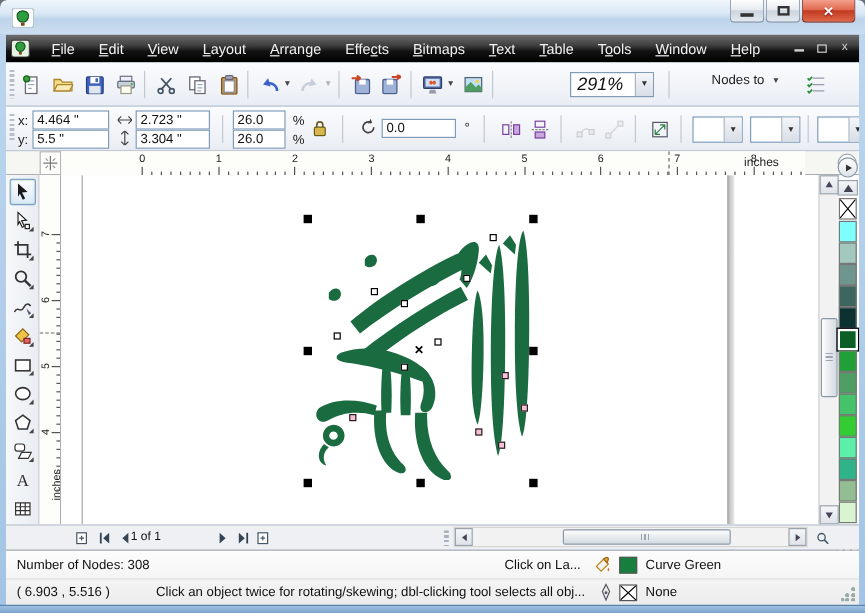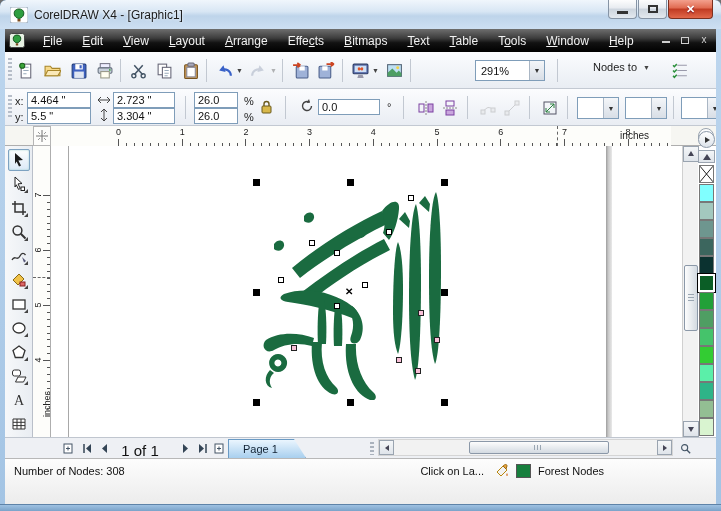--- a/index.html
+++ b/index.html
@@ -38,21 +38,21 @@
   #toolbar { top:52px; height:37px; }
   #propbar { top:89px; height:37px; }
   .grip { position:absolute; left:3px; top:6px; bottom:6px; width:4px;
     background:repeating-linear-gradient(180deg,#b7bec9 0 2px,transparent 2px 4px); }
   .tbtn { position:absolute; top:7px; width:22px; height:23px; display:flex; align-items:center; justify-content:center; border:1px solid transparent; border-radius:2px; }
   .tbtn svg { width:17px; height:17px; }
   .tbtn.disabled { opacity:.38; }
   .tsep { position:absolute; top:7px; width:1px; height:23px; background:#c2c8d1; }
   .ddarr { position:absolute; top:15px; font-size:7px; color:#444; }
   .combo { position:absolute; background:#fff; border:1px solid #7f9db9; display:flex; align-items:center; }
-  .combo .cval { flex:1; font-size:11px; padding-left:5px; color:#111; }
+  .combo .cval { flex:1; font-size:15px; padding-left:5px; color:#111;font-style:italic; }
   .combo .cbtn { width:15px; height:100%; display:flex; align-items:center; justify-content:center;
     background:linear-gradient(180deg,#f4f6f9,#d8dee6); border-left:1px solid #aab6c4; font-size:7px; color:#333; }
   #snapto { position:absolute; left:588px; top:9px; display:flex; align-items:center; gap:6px; font-size:11px; color:#222; }
   
   .pfield { position:absolute; background:#fff; border:1px solid #7f9db9; font-size:11px; color:#111; padding:0 3px; height:16px; line-height:14px; }
   .plabel { position:absolute; font-size:11px; color:#222; }
   .picon { position:absolute; }
   .pbtn { position:absolute; width:21px; height:22px; top:8px; display:flex; align-items:center; justify-content:center; border:1px solid transparent; }
   .pbtn svg { width:16px; height:16px; }
   .pbtn.disabled { opacity:.35; }
@@ -97,21 +97,21 @@
   #pal-fly { position:absolute; left:0; top:3px; width:17px; height:17px; border-radius:50%; border:1px solid #8b98a8; background:linear-gradient(180deg,#fff,#dde3ea); display:flex; align-items:center; justify-content:center; }
   .pal-arr { position:absolute; left:0; width:17px; height:13px; background:linear-gradient(180deg,#f4f6f8,#dfe4ea); border:1px solid #9aa4b0; display:flex; align-items:center; justify-content:center; }
   .swatch { position:absolute; left:1px; width:15px; height:18px; border:1px solid #777; }
   .swatch.none { background:#fff; }
   .swatch.none svg { width:100%; height:100%; }
   .swatch.selected { border:2px solid #fff; outline:1px solid #000; left:0; width:17px; }
   
   #navrow { position:absolute; left:5px; top:437px; width:711px; height:21px; background:#eef0f4; border-top:1px solid #c0c6cf; }
   .navbtn { position:absolute; top:2px; width:16px; height:16px; display:flex; align-items:center; justify-content:center; }
   .navbtn svg { width:11px; height:11px; }
-  #pageind { position:absolute; left:104px; top:4px; width:62px; text-align:center; font-size:15px; color:#111; }
+  #pageind { position:absolute; left:104px; top:4px; width:62px; text-align:left; font-size:10px; color:#111; }
   #pagetab { position:absolute; left:223px; top:1px; width:78px; height:19px;
     background:linear-gradient(180deg,#eaf5fe,#a8cfee); border:1px solid #6a9ac4; border-bottom:none;
     clip-path:polygon(0 0, calc(100% - 12px) 0, 100% 100%, 0 100%);
     font-size:11px; color:#123; display:flex; align-items:center; padding-left:14px; }
   #navsplit { position:absolute; left:365px; top:4px; width:4px; height:13px;
     background:repeating-linear-gradient(180deg,#aab2bd 0 2px,transparent 2px 4px); }
   #hscroll { position:absolute; left:373px; top:1px; width:295px; height:17px; background:#f2f2f2; border:1px solid #d5d5d5; }
   #hthumb { position:absolute; left:90px; top:1px; width:140px; height:13px; background:linear-gradient(180deg,#fdfdfd,#d3dae1); border:1px solid #8b98a8; border-radius:2px; }
   #hthumb::after { content:""; position:absolute; top:3px; bottom:3px; left:64px; width:9px;
      background:repeating-linear-gradient(90deg,#9aa6b2 0 1px,transparent 1px 3px); }
@@ -141,21 +141,20 @@
 <body>
 
 <div id="win">
 
   <div id="titlebar">
     <svg class="appicon" viewBox="0 0 18 16">
       <rect x="0" y="0" width="18" height="16" rx="2" fill="#fff" stroke="#9ab"></rect>
       <path d="M9 2 C13 2 14.5 5 13.5 8 C12.8 10 11 11.4 9 11.4 C7 11.4 5.2 10 4.5 8 C3.5 5 5 2 9 2 Z" fill="#2e9e3f" stroke="#14571f"></path>
       <rect x="7.5" y="12" width="3" height="2.5" fill="#7a4a1c"></rect>
     </svg>
-    <span class="title">CorelDRAW X4 - [Graphic1]</span>
     <div class="capbtns">
       <div class="capbtn">
           <div class="glyph-min"></div>
         </div>
       <div class="capbtn">
           <div class="glyph-max"></div>
         </div>
       <div class="capbtn close">
           <span class="glyph-x">✕</span>
         </div>
@@ -748,23 +747,20 @@
           <path d="M9 1v9" stroke="#345" stroke-width="1.5"></path>
           <path d="M2 1l5 4.5L2 10z" fill="#345"></path>
         </svg>
       </div>
     <div class="navbtn" style="left:206px;">
       <svg viewBox="0 0 11 11">
           <rect x="1" y="1" width="8" height="9" fill="#fff" stroke="#456"></rect>
           <path d="M5 3.5v4M3 5.5h4" stroke="#456"></path>
         </svg>
       </div>
-    <div id="pagetab">
-        <span>Page 1</span>
-      </div>
     <div id="navsplit"></div>
     <div id="hscroll">
       <div class="sb-btn" style="left:0;top:0;width:15px;height:15px;">
         <svg viewBox="0 0 8 8">
             <path d="M6 1 2 4l4 3z" fill="#445"></path>
           </svg>
         </div>
       <div id="hthumb"></div>
       <div class="sb-btn" style="right:0;top:0;width:15px;height:15px;">
         <svg viewBox="0 0 8 8">
@@ -783,20 +779,34 @@
   <div id="statusbar">
     <div id="srow1" class="srow">
       <span class="stext" style="left:9px;">Number of Nodes: 308</span>
       <span class="stext" style="right:232px;">Click on La...</span>
       <svg class="sicon" style="left:489px;" viewBox="0 0 16 16">
         <path d="M3 9 9 3l4 4-6 6z" fill="#f2f2f2" stroke="#b8860b"></path>
           <path d="M9 3c2-2 4-2 4 0l-1 3z" fill="#e8a33d" stroke="#9a6a14"></path>
           <path d="M13 10c1 1.5 1 3-0 3s-1-1.5 0-3z" fill="#d4762a"></path>
         </svg>
       <div class="sswatch" style="left: 511px; background: rgb(23, 127, 61);"></div>
-      <span class="stext" style="left:533px;">Forest Nodes</span>
+      <span class="stext" style="left:533px;">Curve Green</span>
+    </div>
+    <div id="srow2" class="srow">
+      <span class="stext" style="left:9px;">( 6.903 , 5.516 )</span>
+      <span class="stext" style="left:125px;">Click an object twice for rotating/skewing; dbl-clicking tool selects all obj...</span>
+      <svg class="sicon" style="left:494px;width:12px;" viewBox="0 0 12 16">
+        <path d="M6 1 9 7 6 14 3 7z" fill="#eee" stroke="#556"></path>
+          <circle cx="6" cy="8" r="1.2" fill="#556"></circle>
+        </svg>
+      <div class="sswatch" style="left:511px;background:#fff;">
+        <svg width="13" height="12" viewBox="0 0 13 12">
+            <path d="M0 0 13 12M13 0 0 12" stroke="#000" stroke-width="1"></path>
+          </svg></div>
+      <span class="stext" style="left:533px;">None</span>
+      <div id="grip"></div>
     </div>
   </div>
 
   <div id="bleft" class="wborder"></div>
   <div id="bright" class="wborder"></div>
   <div id="bbottom" class="wborder"></div>
 </div>
 
 </body></html>

